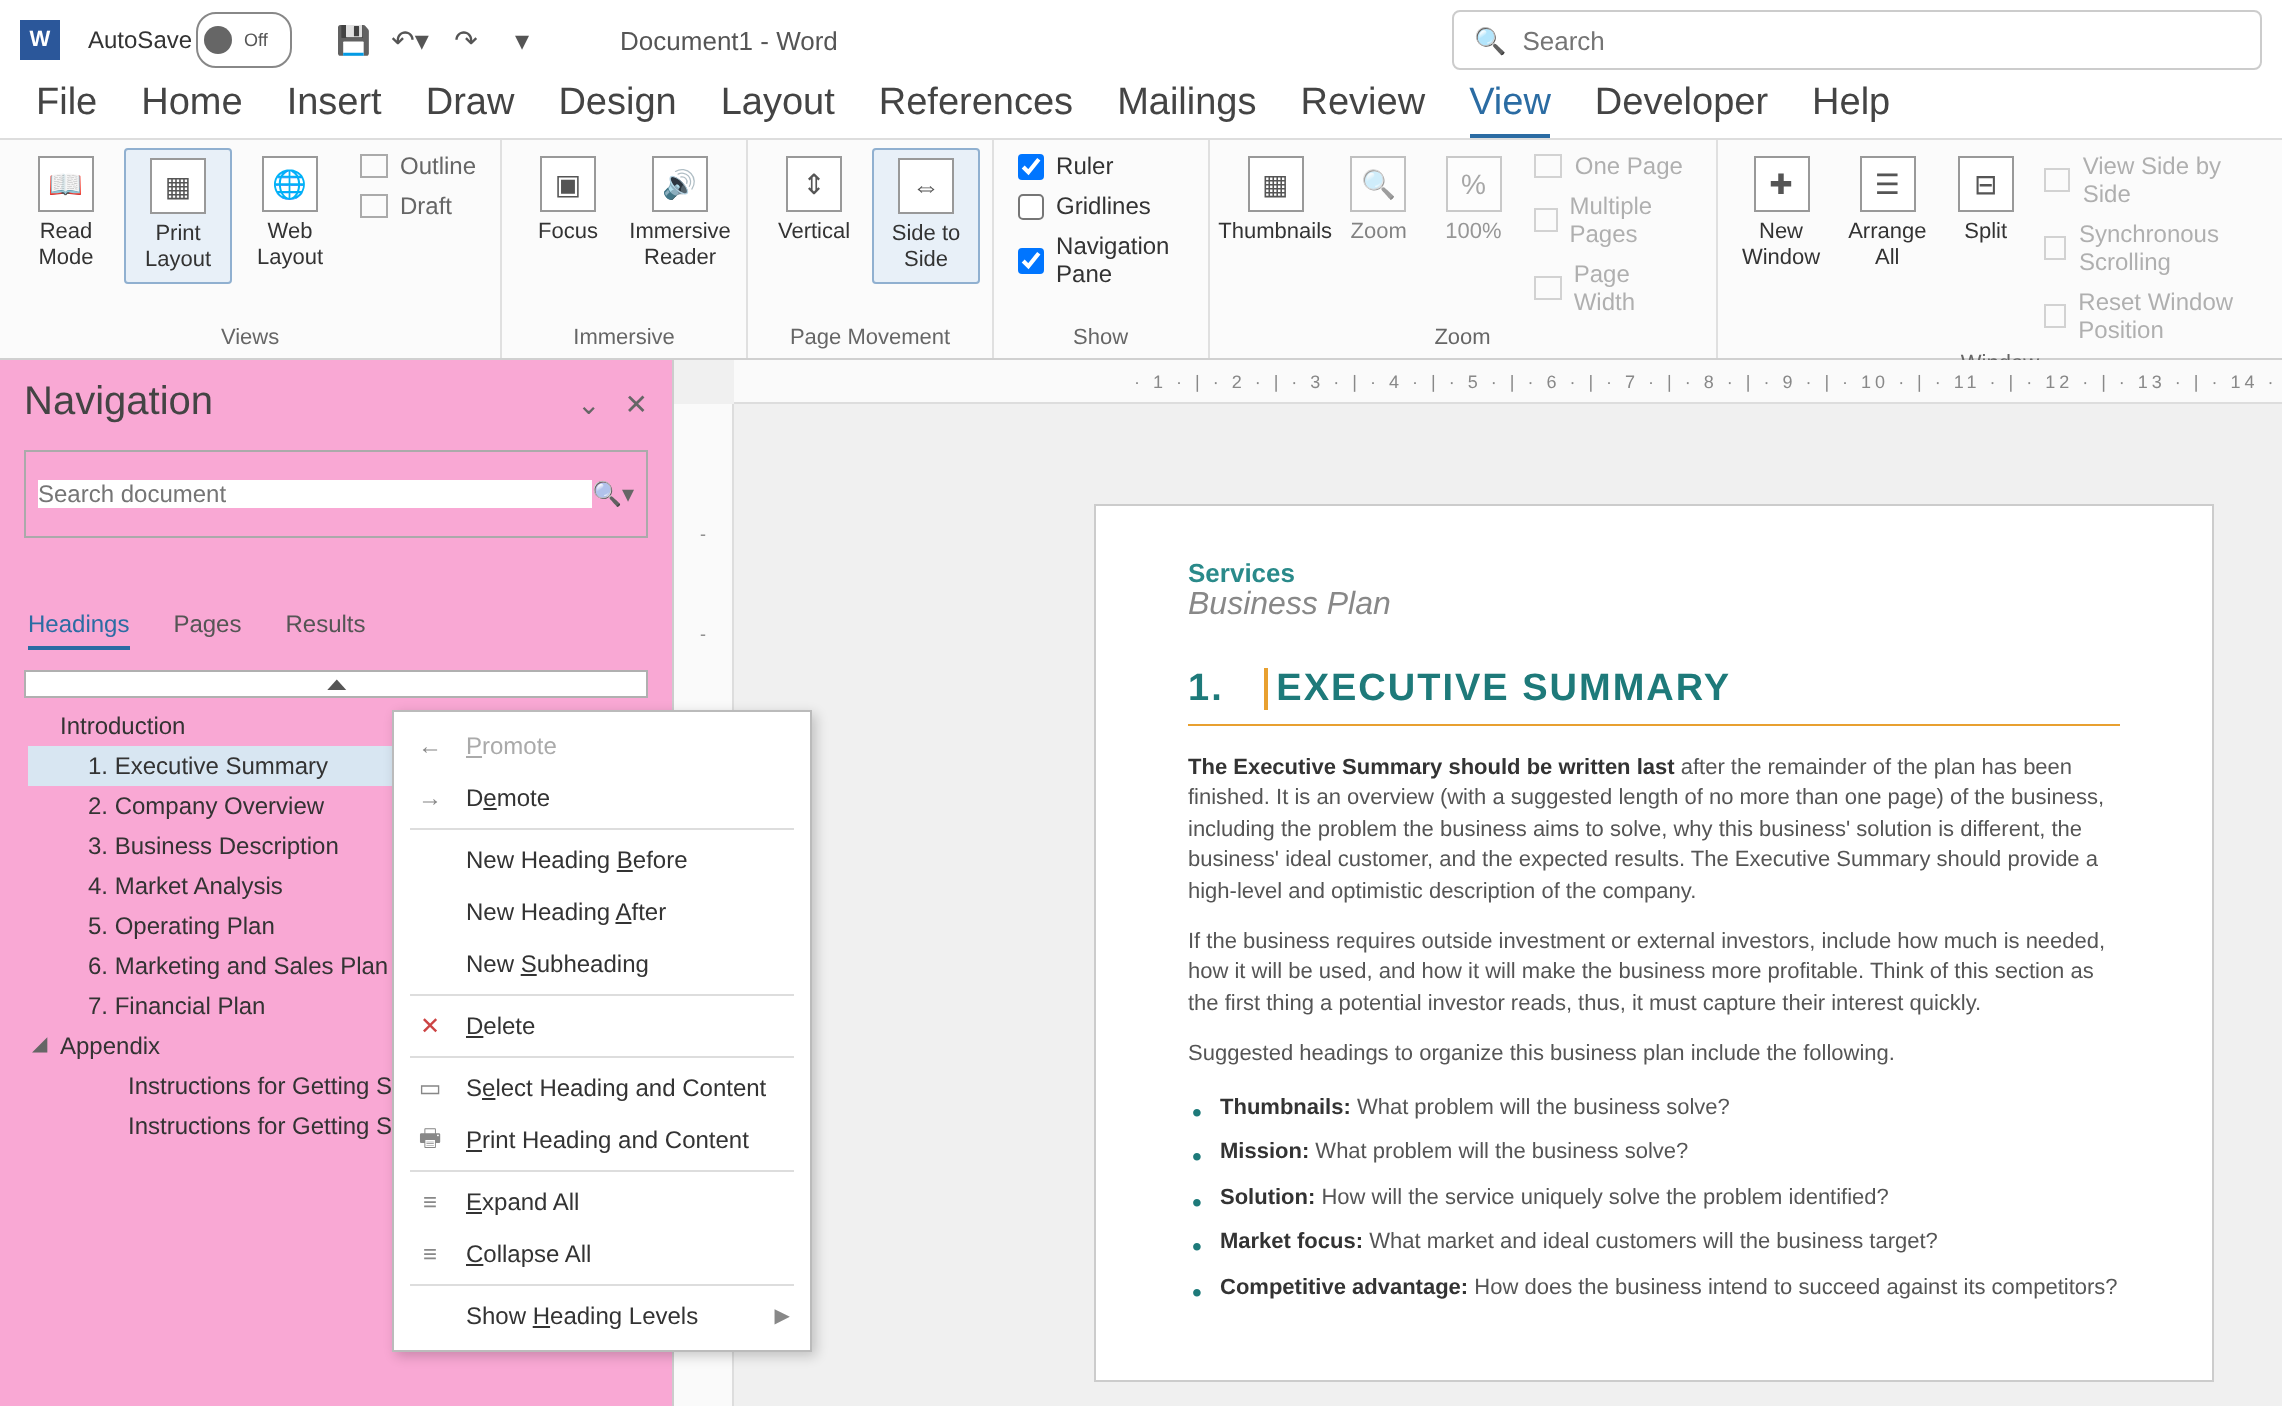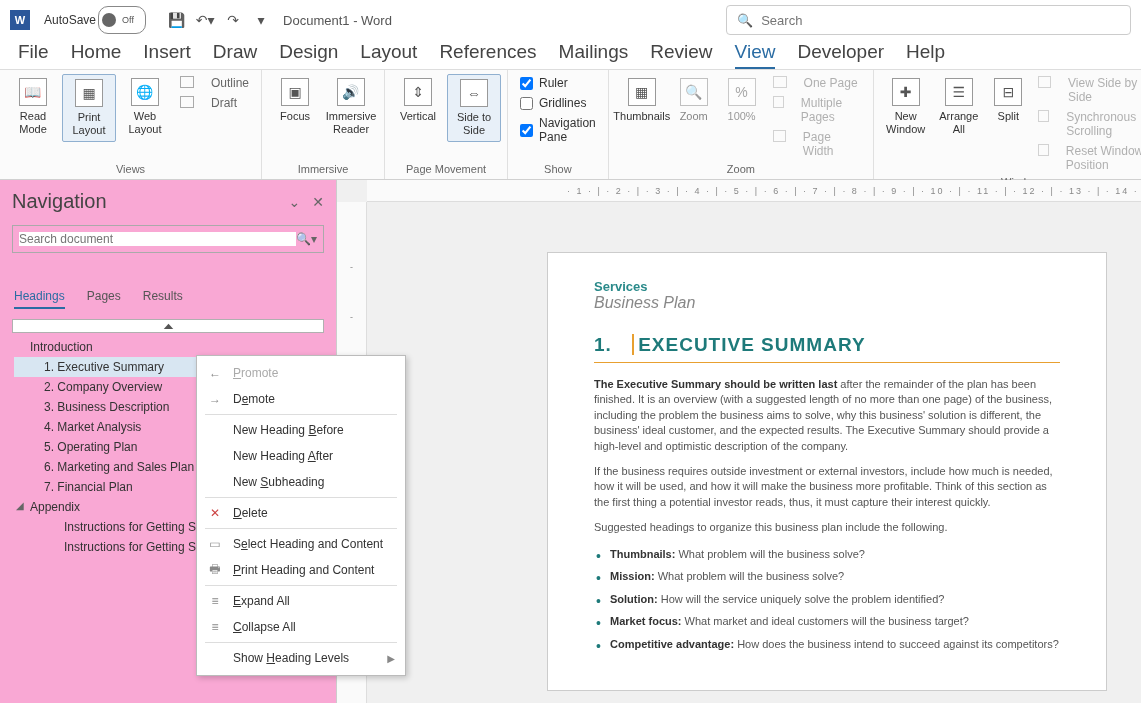--- a/index.html
+++ b/index.html
@@ -7,51 +7,51 @@
 
 
 .titlebar { height: 40px; display: flex; align-items: center; padding: 0 10px; background: #fff; }
 .app-icon { width: 20px; height: 20px; background: #2b579a; color: #fff; display: flex; align-items: center; justify-content: center; font-weight: bold; font-size: 11px; margin-right: 14px; }
 .autosave { display: flex; align-items: center; font-size: 12px; margin-right: 10px; }
 .autosave-toggle { width: 48px; height: 28px; border: 1px solid #888; border-radius: 10px; margin-left: 2px; position: relative; display: flex; align-items: center; }
 .autosave-toggle .knob { width: 14px; height: 14px; background: #666; border-radius: 50%; margin-left: 3px; }
 .autosave-toggle .off { font-size: 9px; margin-left: 6px; color: #555; }
 .qat { display: flex; align-items: center; gap: 10px; margin-left: 12px; }
 .qat-icon { width: 18px; height: 18px; display: flex; align-items: center; justify-content: center; color: #7719aa; font-size: 14px; }
-.doc-title { margin-left: 13px; font-size: 13px; color: #555; }
+.doc-title { margin-left: 40px; font-size: 13px; color: #555; }
 .search-wrap { margin-left: auto; height: 30px; width: 405px; border: 1px solid #ccc; border-radius: 4px; display: flex; align-items: center; padding: 0 10px; background: #fff; }
 .search-icon { color: #888; margin-right: 8px; font-size: 13px; }
 .search-input { border: none; outline: none; font-size: 13px; flex: 1; color: #444; }
 
 
 .ribbon-tabs { height: 30px; display: flex; align-items: flex-end; padding: 0 18px; gap: 22px; border-bottom: 1px solid #ddd; }
 .ribbon-tab { font-size: 19px; color: #444; padding-bottom: 6px; cursor: pointer; }
 .ribbon-tab.active { color: #2b6ca3; border-bottom: 2px solid #2b6ca3; padding-bottom: 4px; }
 
 
 .ribbon { height: 110px; background: #fbfbfb; border-bottom: 1px solid #d0d0d0; display: flex; }
 .group { border-right: 1px solid #e0e0e0; padding: 4px 6px 2px 6px; display: flex; flex-direction: column; justify-content: space-between; }
 .group-content { display: flex; gap: 2px; flex: 1; align-items: flex-start; }
 .group-label { text-align: center; color: #666; font-size: 11px; padding: 2px 0; }
 .big-btn { display: flex; flex-direction: column; align-items: center; justify-content: center; padding: 4px 6px; width: 54px; text-align: center; font-size: 11px; line-height: 1.2; cursor: pointer; }
 .big-btn.active { border: 1px solid #90b0d0; background: #e8f0f8; border-radius: 2px; }
 .big-btn .ico { width: 28px; height: 28px; border: 1px solid #999; margin-bottom: 4px; background: #fff; display: flex; align-items: center; justify-content: center; font-size: 14px; color: #555; }
 .vlist { display: flex; flex-direction: column; gap: 6px; padding: 2px 6px; }
 .check-item { display: flex; align-items: center; gap: 6px; font-size: 12px; color: #333; cursor: pointer; }
 .check-item input { width: 13px; height: 13px; }
-.small-item { display: flex; align-items: flex-start; gap: 17px; font-size: 12px; color: #666; cursor: pointer; }
+.small-item { display: flex; align-items: center; gap: 6px; font-size: 12px; color: #666; cursor: pointer; }
 .small-item .sm-ico { width: 14px; height: 12px; border: 1px solid #aaa; }
 
 
 .body { display: flex; height: 523px; }
 .nav-pane { width: 345px; border-right: 1px solid #ccc; background: #f9a8d4; padding: 10px 12px; position: relative; }
 .nav-title { font-size: 20px; color: #444; margin-bottom: 12px; display: flex; align-items: center; }
 .nav-title .spacer { flex: 1; }
 .nav-caret, .nav-close { color: #666; cursor: pointer; font-size: 14px; margin-left: 12px; }
-.nav-search { width: 312px; height: 28px; border: 1px solid #aaa; display: flex; align-items: center; padding: 0 6px; margin-bottom: 14px; }
+.nav-search { width: 312px; height: 44px; border: 1px solid #aaa; display: flex; align-items: center; padding: 0 6px; margin-bottom: 14px; }
 .nav-search input { border: none; outline: none; flex: 1; font-size: 12px; }
 .nav-search .mag { color: #666; font-size: 12px; }
 .nav-tabs { display: flex; gap: 22px; margin-bottom: 10px; padding: 0 2px; margin-top: 36px; }
 .nav-tab { font-size: 12px; color: #555; cursor: pointer; padding-bottom: 4px; }
 .nav-tab.active { color: #2b6ca3; border-bottom: 2px solid #2b6ca3; }
 .nav-collapse-bar { height: 14px; border: 1px solid #b0b0b0; display: flex; align-items: center; justify-content: center; cursor: pointer; margin-bottom: 4px; background: #fff; }
 .nav-collapse-bar span { font-size: 9px; color: #555; transform: scaleX(1.8); }
 .nav-list { margin-left: 2px; }
 .nav-item { font-size: 12px; color: #333; padding: 3px 4px 3px 16px; cursor: pointer; white-space: nowrap; overflow: hidden; text-overflow: ellipsis; }
 .nav-item.ind1 { padding-left: 30px; }

